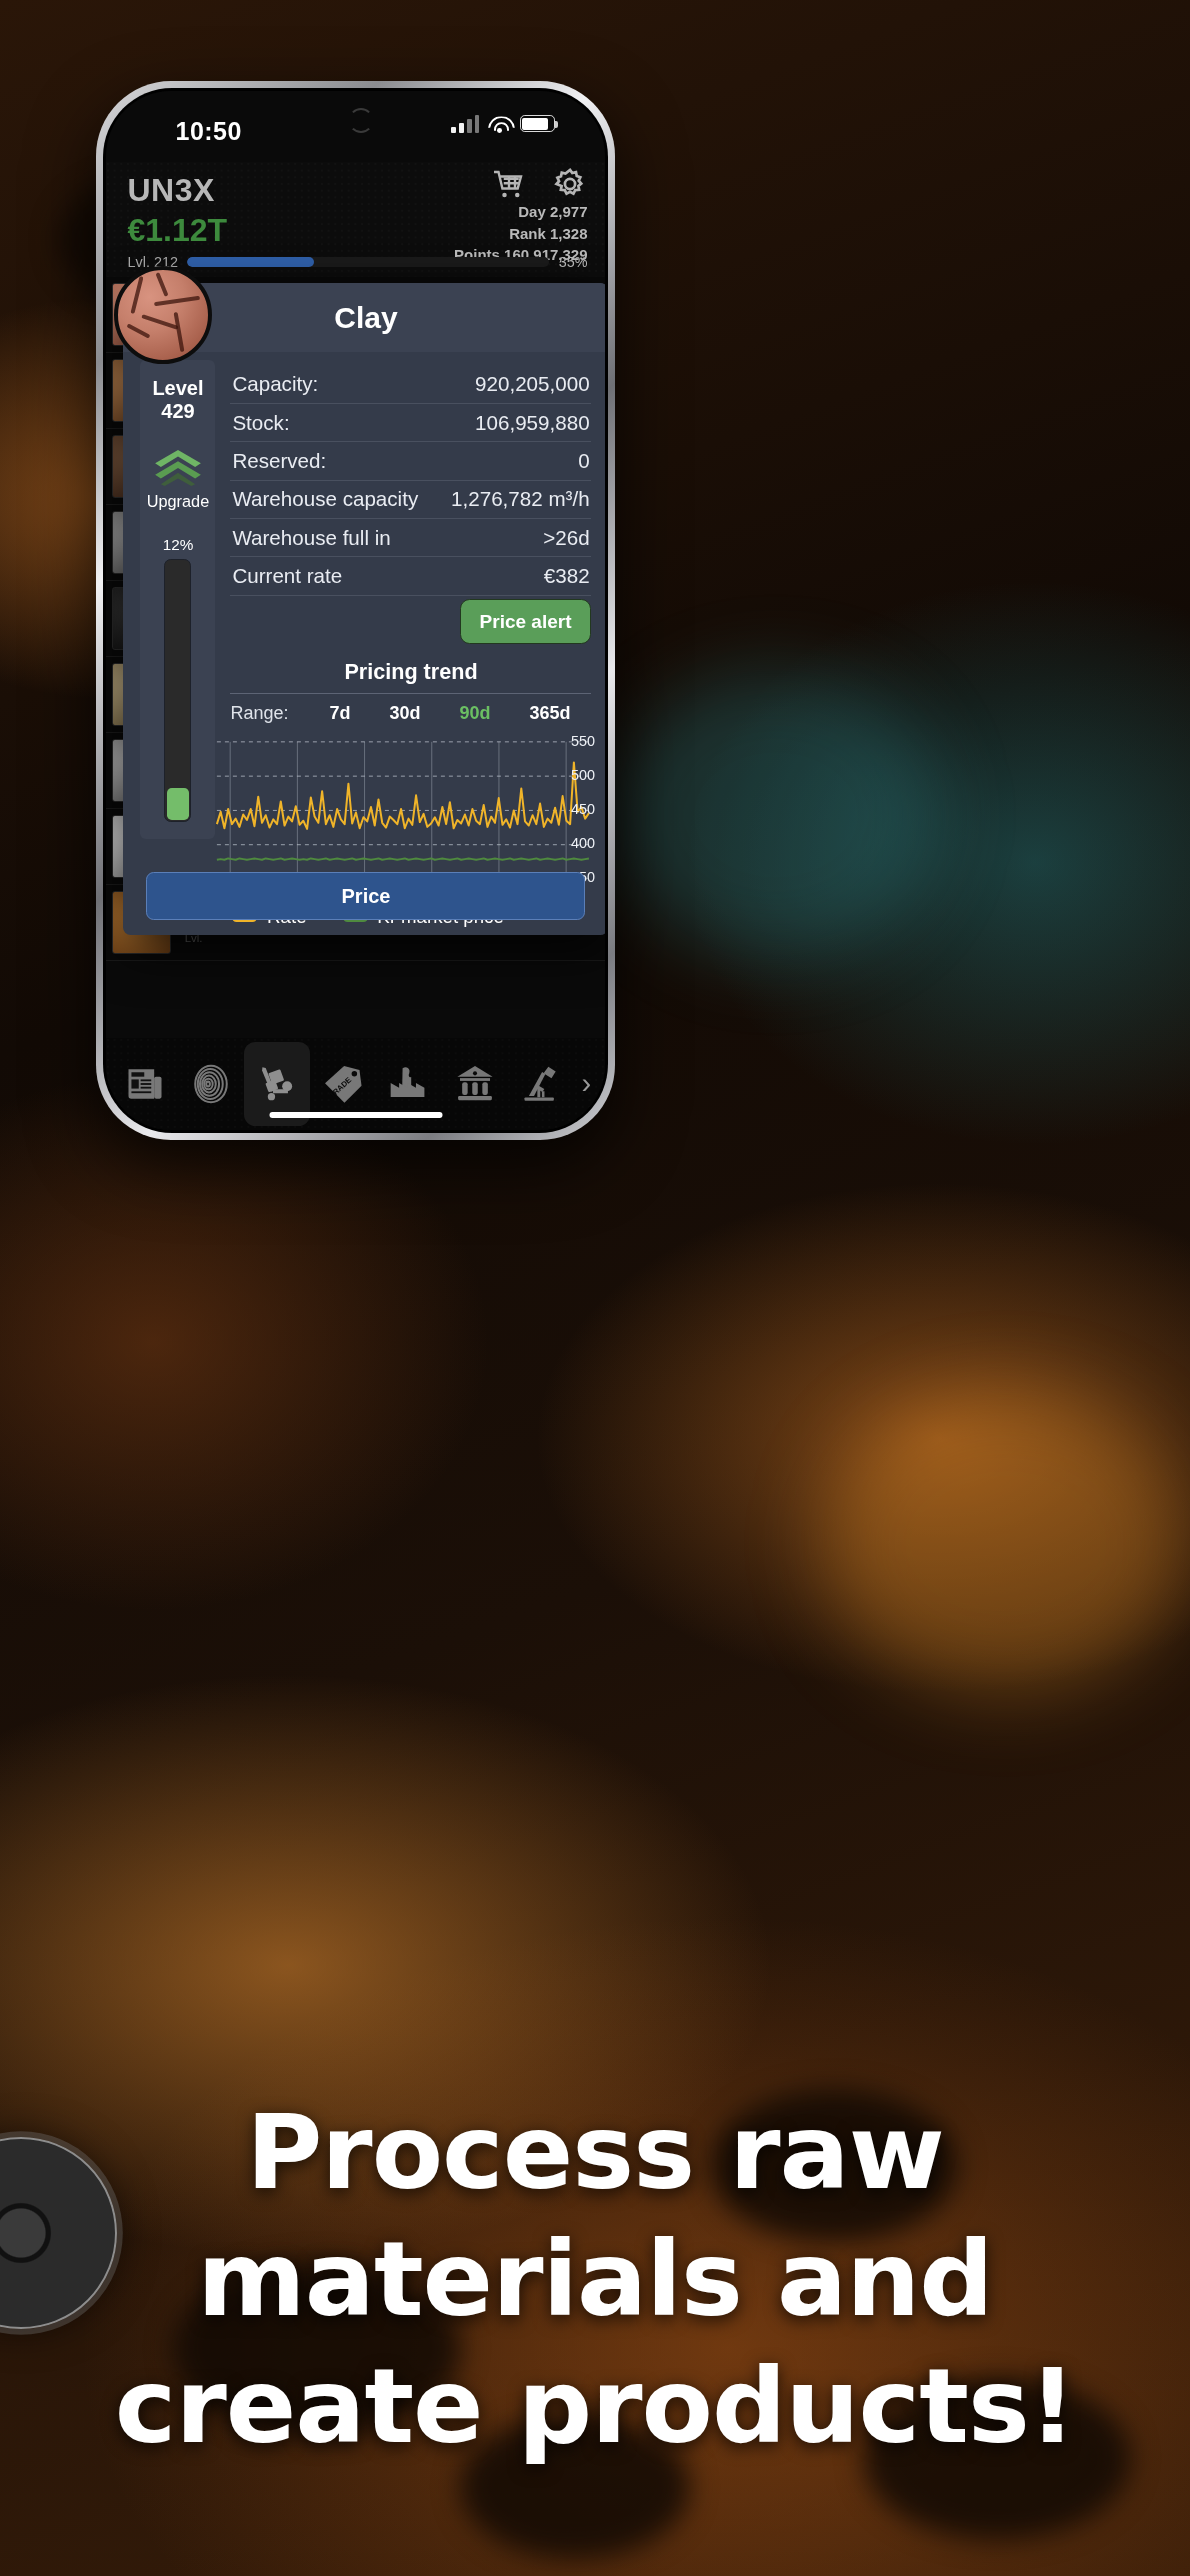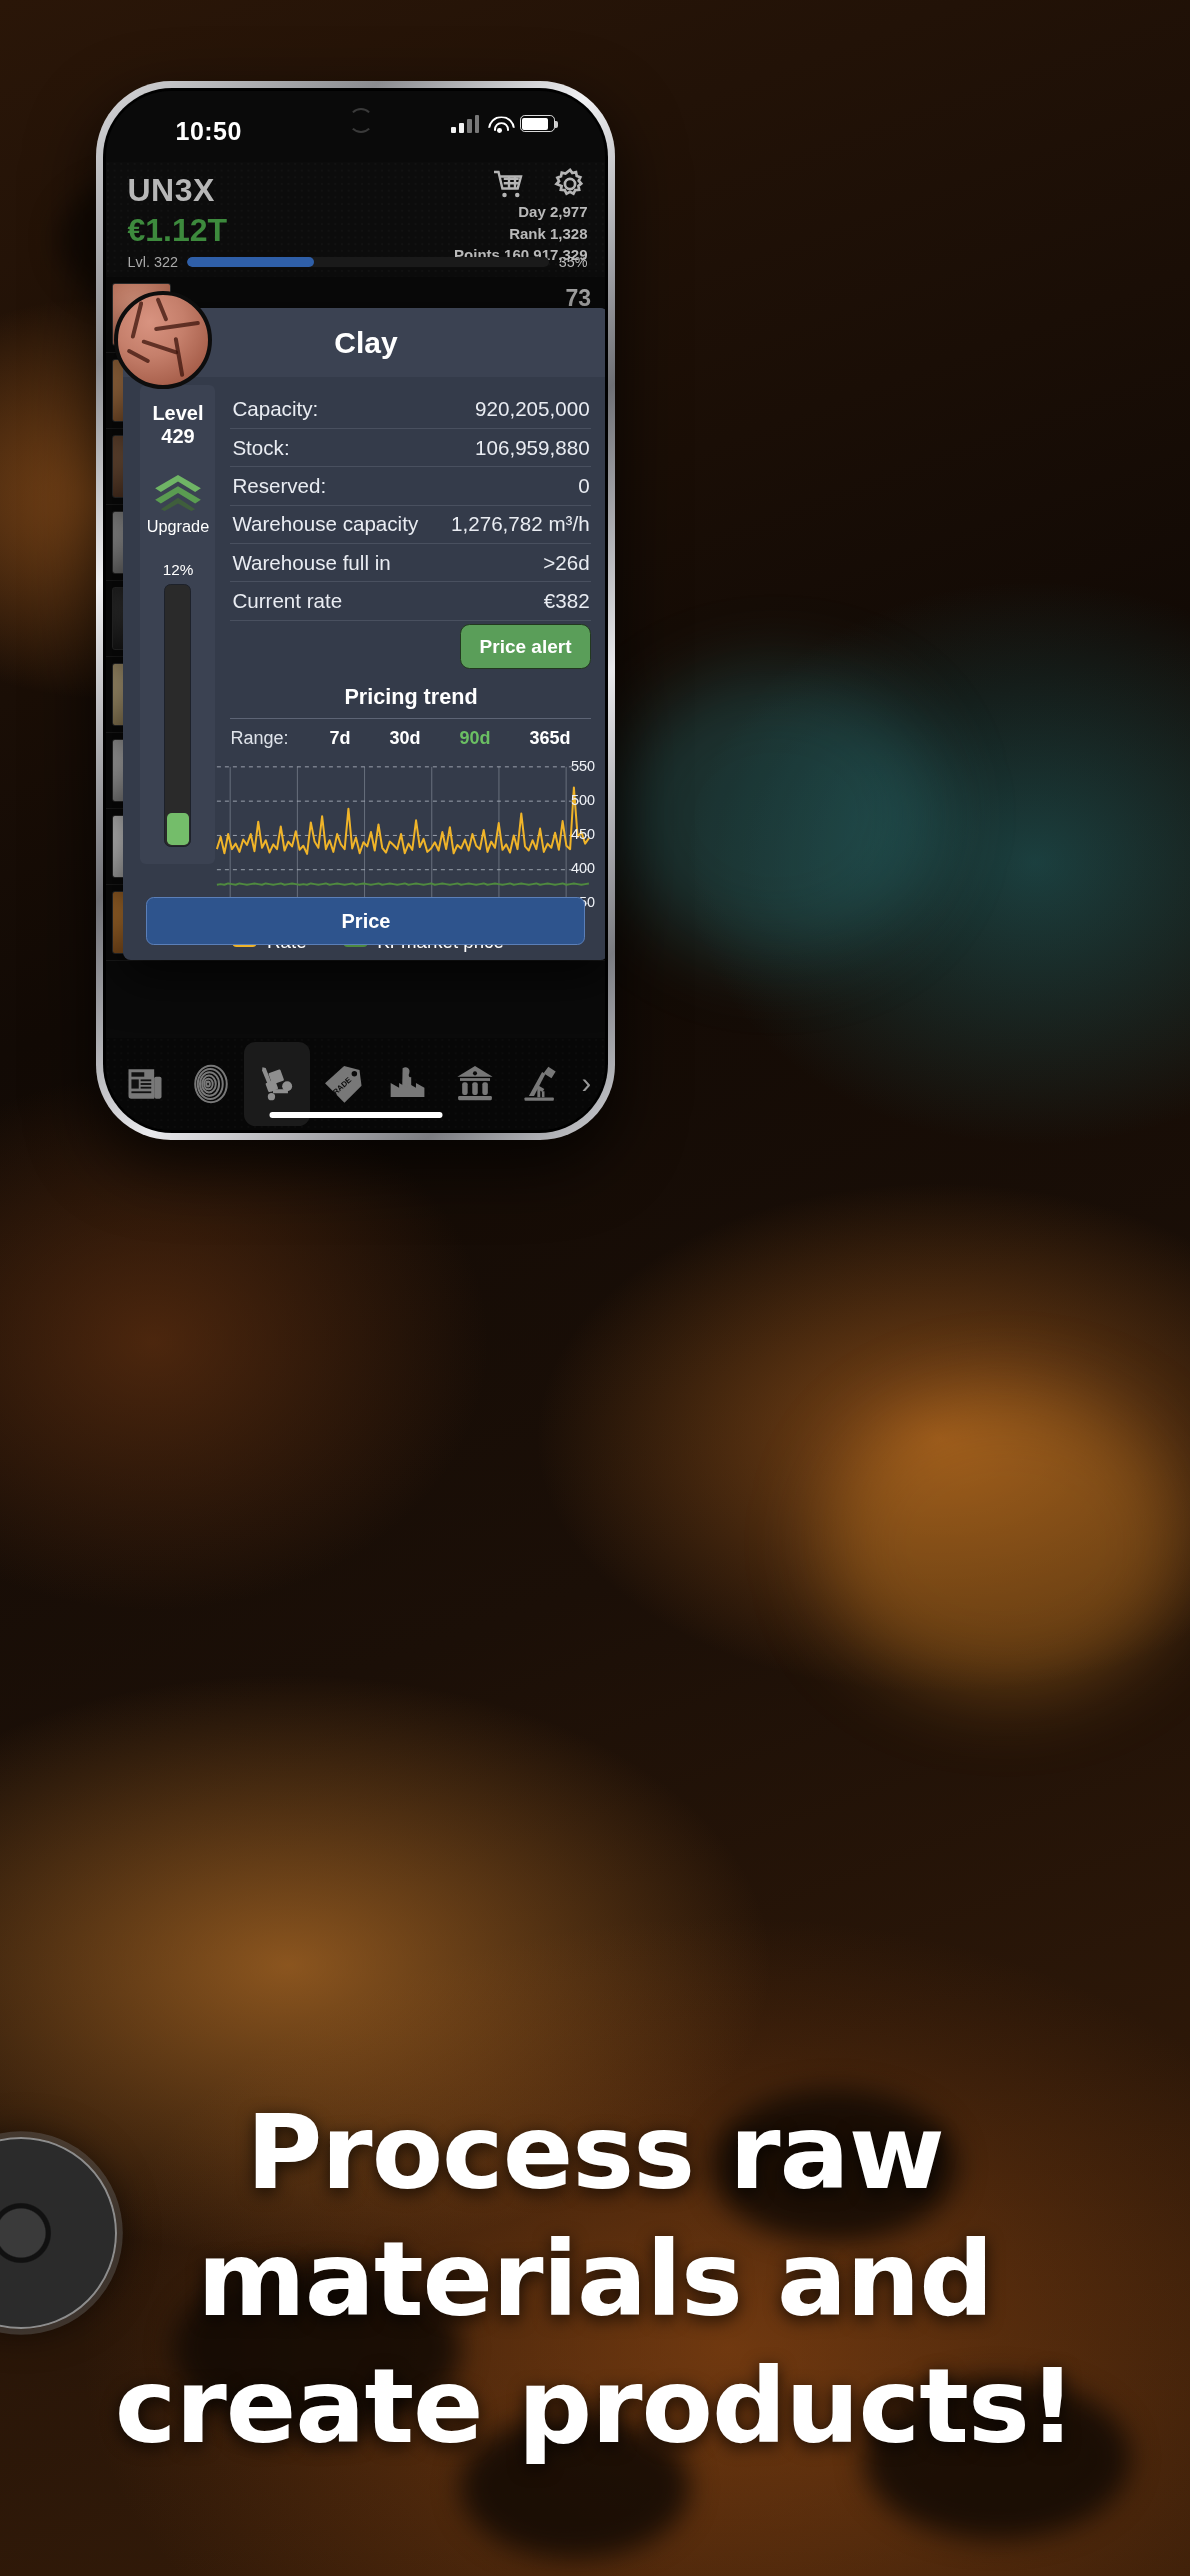--- a/index.html
+++ b/index.html
@@ -146,21 +146,20 @@
   .res-right { text-align: right; padding-right: 13.4px; }
   .res-amt { font-size: 23px; font-weight: 700; color: #a5a5a5; }
   .res-days { font-size: 14.4px; color: #8b8b8b; margin-top: 1.9px; }
   .res-pbar { width: 84px; height: 8.6px; border-radius: 4.8px; background: #161616; margin-top: 5.8px; margin-left: auto; }
 
   
   #modal {
     position: absolute; left: 17px; top: 192px; width: 485px; height: 652px;
     background: #343b4a; border-radius: 7.7px; z-index: 25;
     box-shadow: 0 17px 48px rgba(0,0,0,.7);
-    margin-top: 25px;
   }
   #modal-head {
     height: 69px; background: #3b4252; border-radius: 7.7px 7.7px 0 0;
     display: flex; align-items: center; justify-content: center;
   }
   #modal-title { font-size: 30px; font-weight: 700; color: #fff; }
   #res-avatar {
     position: absolute; left: -9.6px; top: -17px;
     width: 98px; height: 98px; border-radius: 50%;
     background:
@@ -410,21 +409,21 @@
             <circle cx="12" cy="12" r="3.4"></circle>
             <path d="M12 2.6l1.5 2.1 2.5-.6.5 2.5 2.4.9-1.1 2.3 1.7 1.9-1.9 1.7.5 2.5-2.6.2-1.2 2.3-2.3-1.2-2.3 1.2-1.2-2.3-2.6-.2.5-2.5L3 12l1.7-1.9L3.6 7.8l2.4-.9.5-2.5 2.5.6z"></path>
           </svg>
         </div>
         <div id="hdr-stats">
           <div>Day 2,977</div>
           <div>Rank 1,328</div>
           <div>Points 160,917,329</div>
         </div>
         <div id="lvl-row">
-          <span id="lvl-txt">Lvl. 322</span>
+          <span id="lvl-txt">Lvl. 212</span>
           <span id="lvl-bar">
                 <i></i>
               </span>
           <span id="lvl-pct">35%</span>
         </div>
       </div>
 
       <div id="modal">
         <div id="res-avatar">
           <div class="crack" style="left:17px;top:5.8px;width:3.8px;height:38px;transform:rotate(14deg)"></div>

